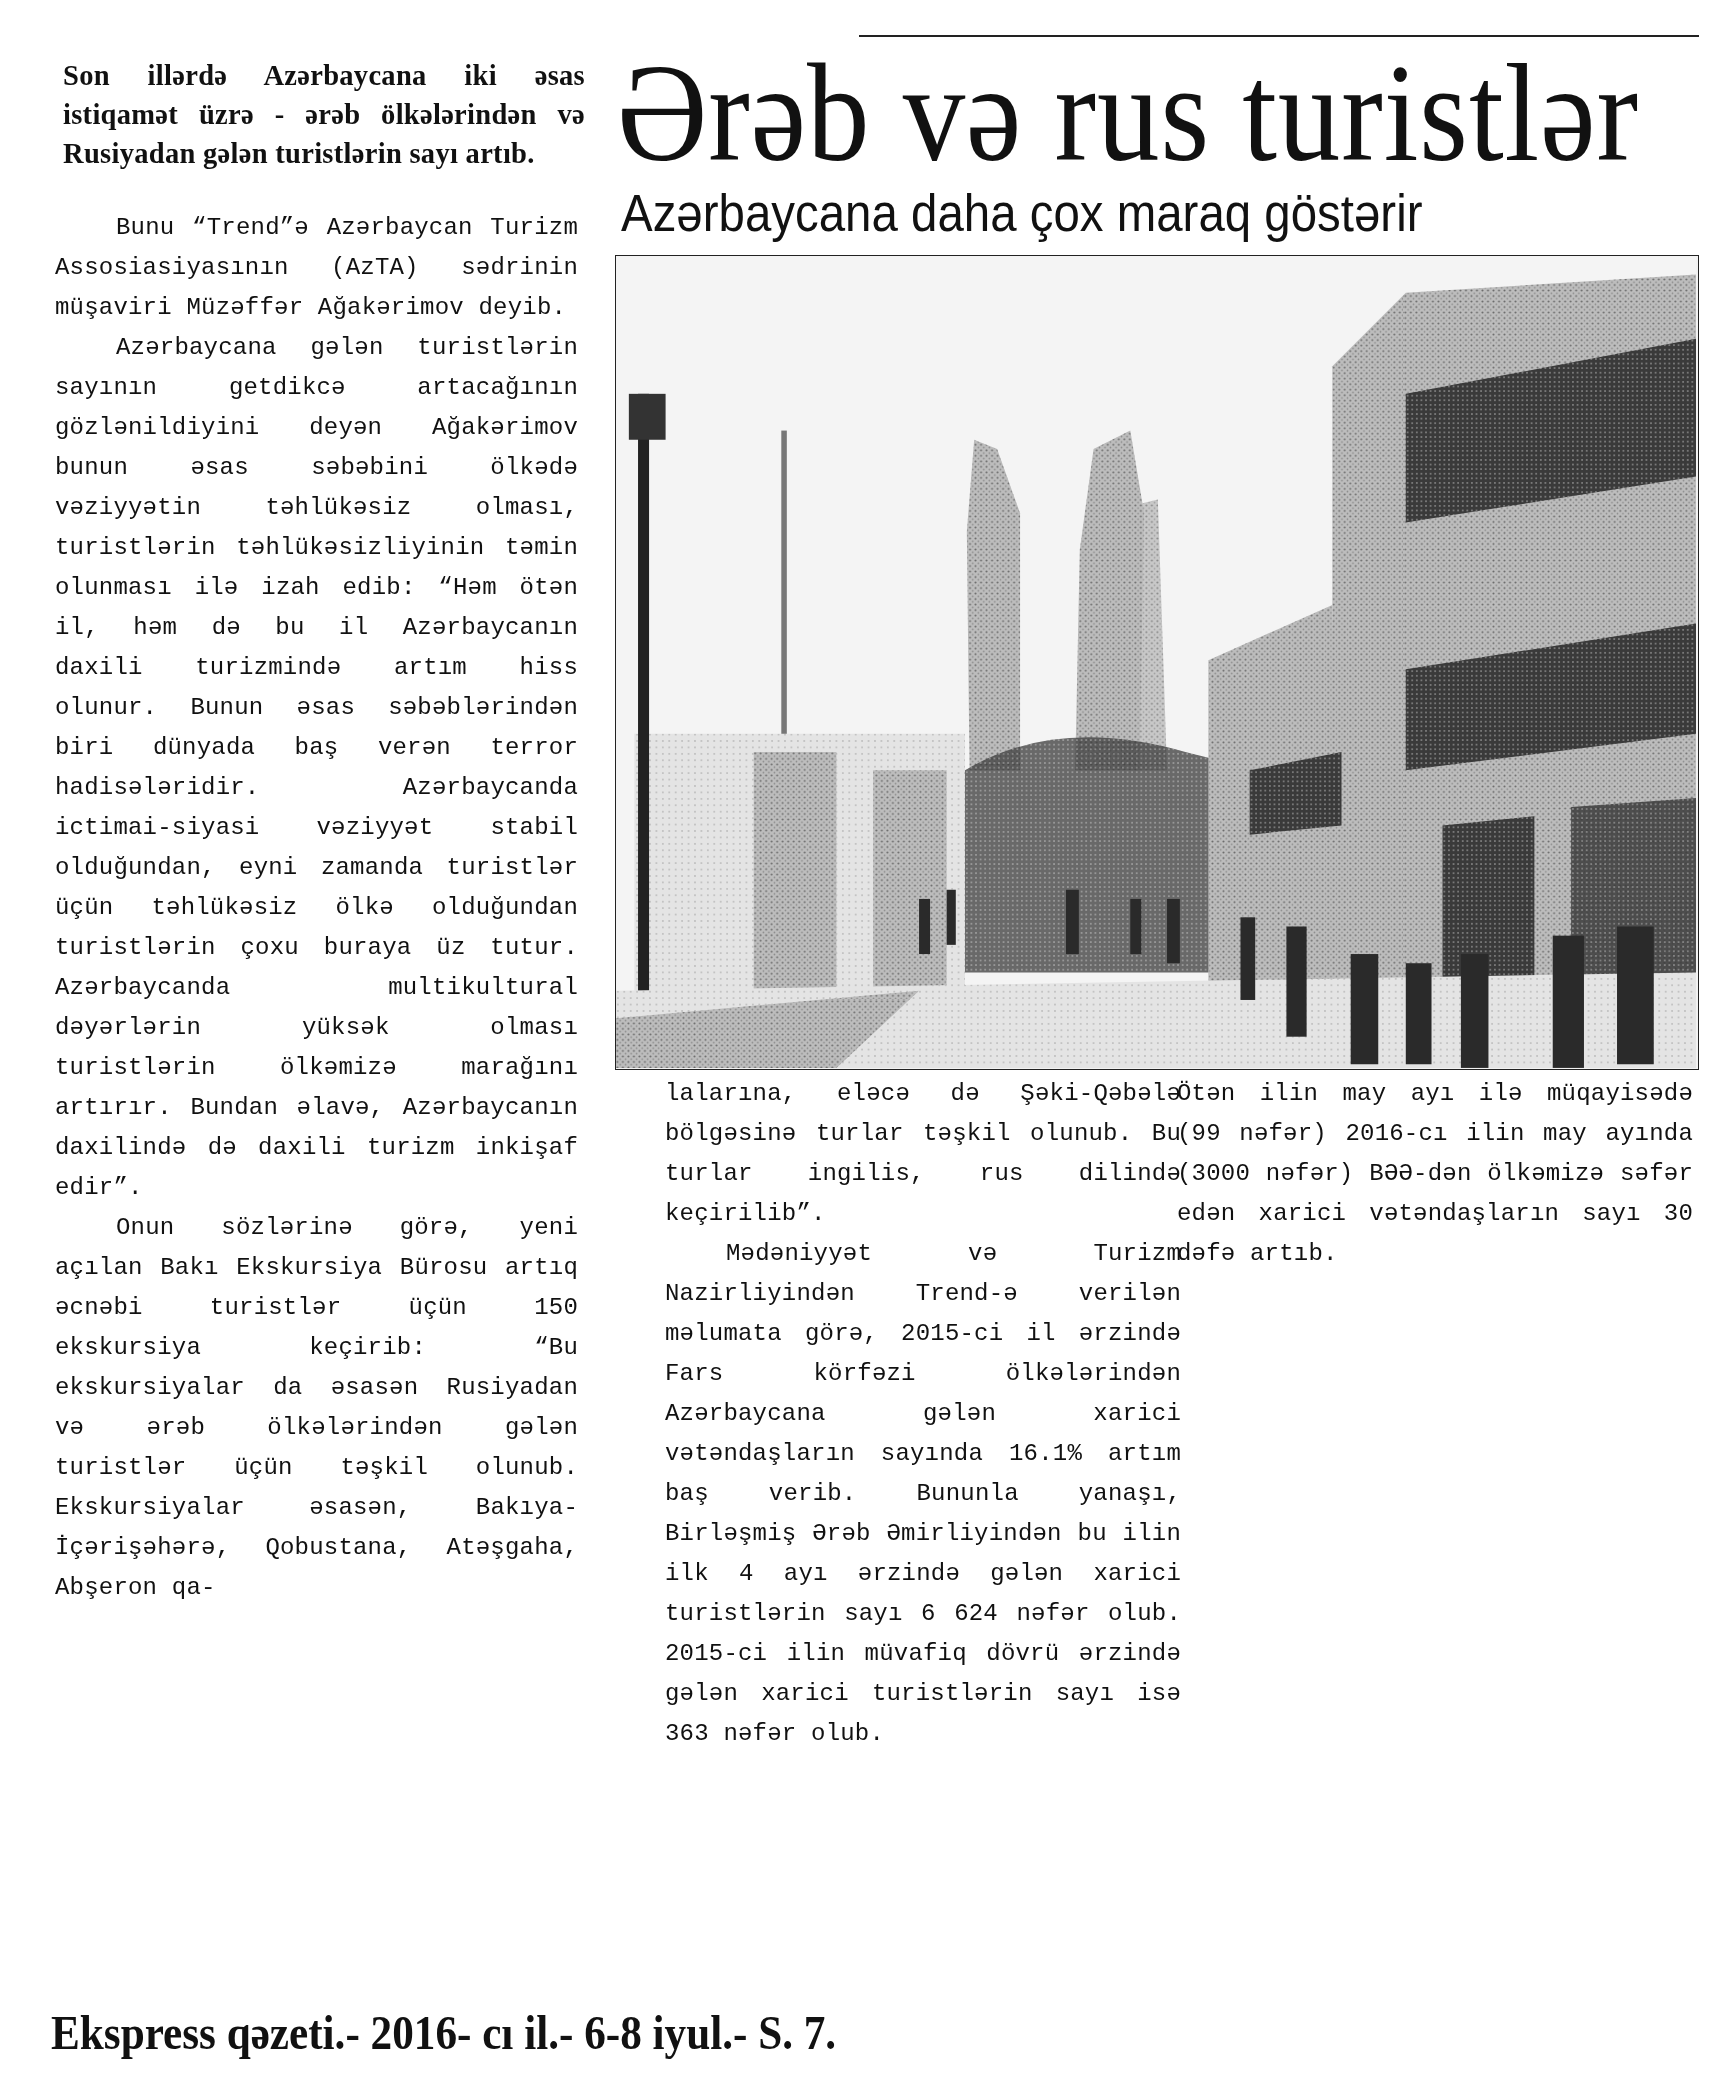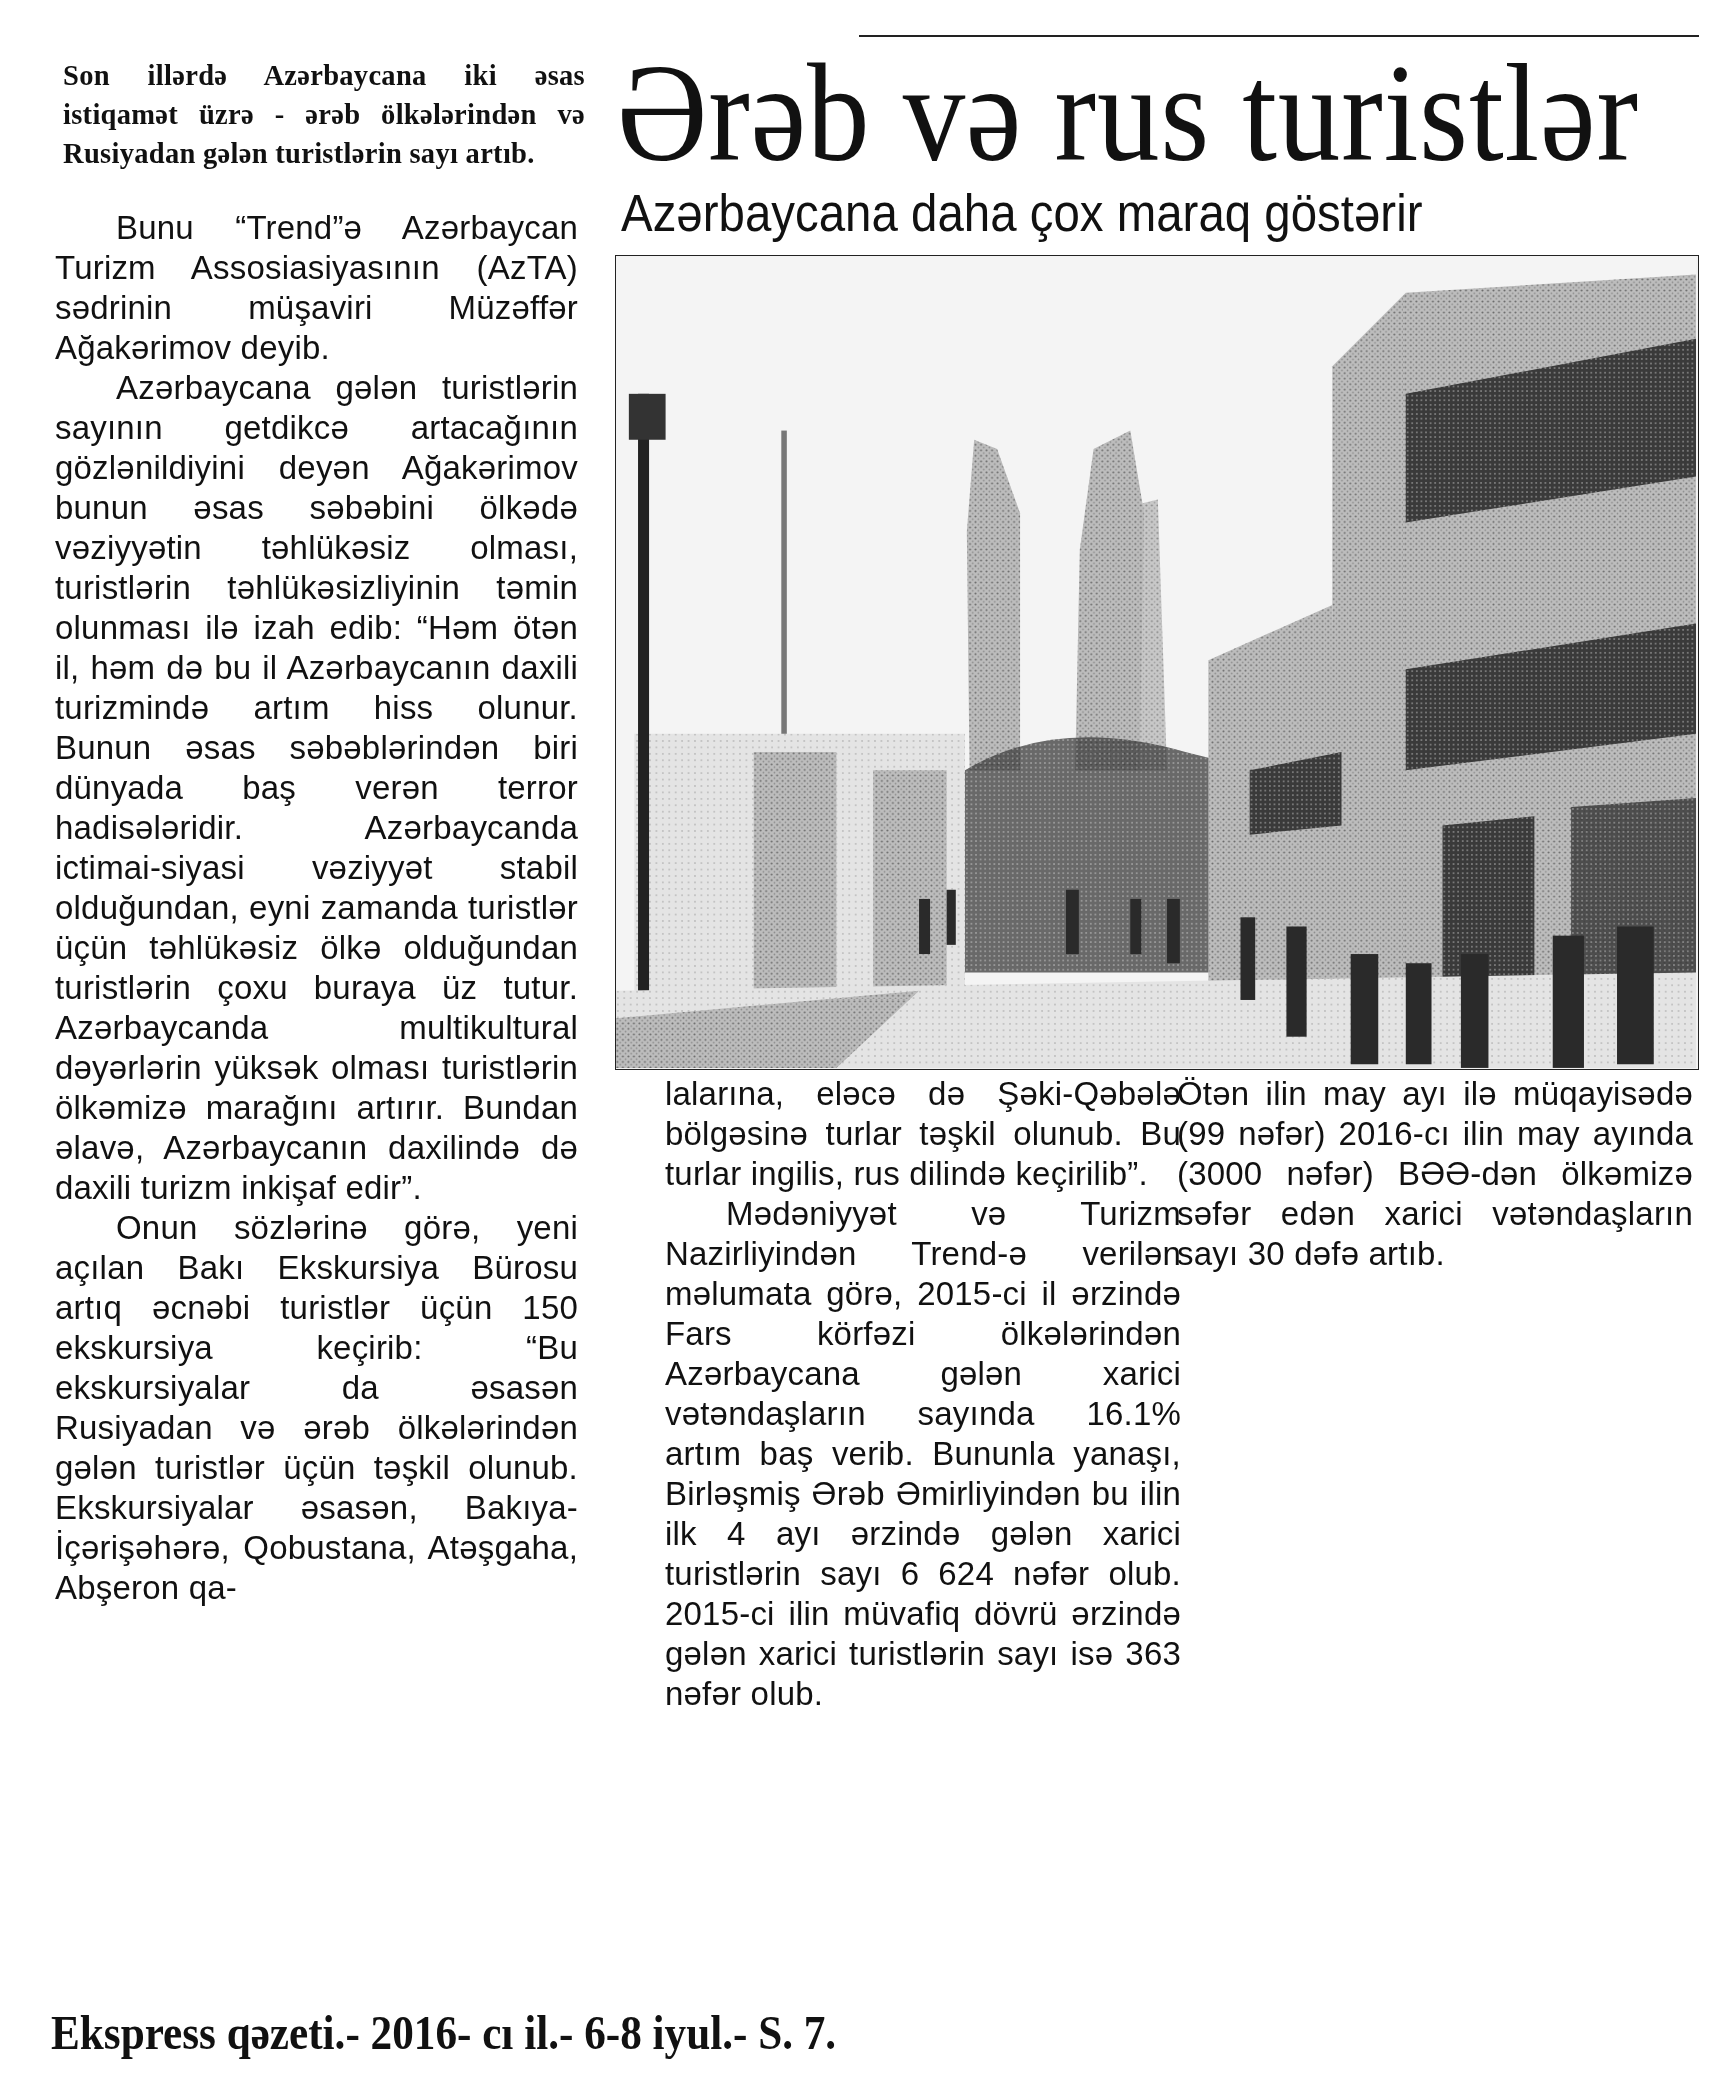--- a/index.html
+++ b/index.html
@@ -1,18 +1,18 @@
 <!DOCTYPE html>
 <html style="font-size:14.7px"><head>
 <meta charset="utf-8">
 <style>
   html, body { margin: 0; padding: 0; background: #ffffff; }
   body { width: 1737px; height: 2093px; position: relative; overflow: hidden; color: #111111; }
   .abs { position: absolute; }
-  .col { font-family: Liberation Sans, sans-serif; font-size: 33px; line-height: 40px; text-align: justify; letter-spacing: 0.2px; }
+  .col { font-family: Liberation Mono, monospace; font-size: 24px; line-height: 40px; text-align: justify; letter-spacing: 0.2px; }
   .col p { margin: 0; text-indent: 61px; hyphens: manual; }
   .col p.noindent { text-indent: 0; }
   .lead { font-family: "Liberation Serif", serif; font-weight: bold; font-size: 28.5px; line-height: 39px; text-align: justify; letter-spacing: 0.3px; margin: 8px; }
   .headline { font-family: "Liberation Serif", serif; font-size: 125px; line-height: 1; white-space: nowrap; letter-spacing: 0.9px; transform: scaleY(1.12); transform-origin: top left; }
   .subtitle { font-family: "Liberation Sans", sans-serif; font-size: 51px; line-height: 1; white-space: nowrap; transform: scaleX(0.93); transform-origin: top left; }
   .rule { height: 1.8px; background: #222; }
   .photo { border: 1.8px solid #222; box-sizing: border-box; overflow: hidden; background: #f2f2f2; }
   .footer { font-family: "Liberation Serif", serif; font-weight: bold; font-size: 48px; line-height: 1; white-space: nowrap; transform: scaleX(0.9); transform-origin: top left; }
 </style>
 </head>

